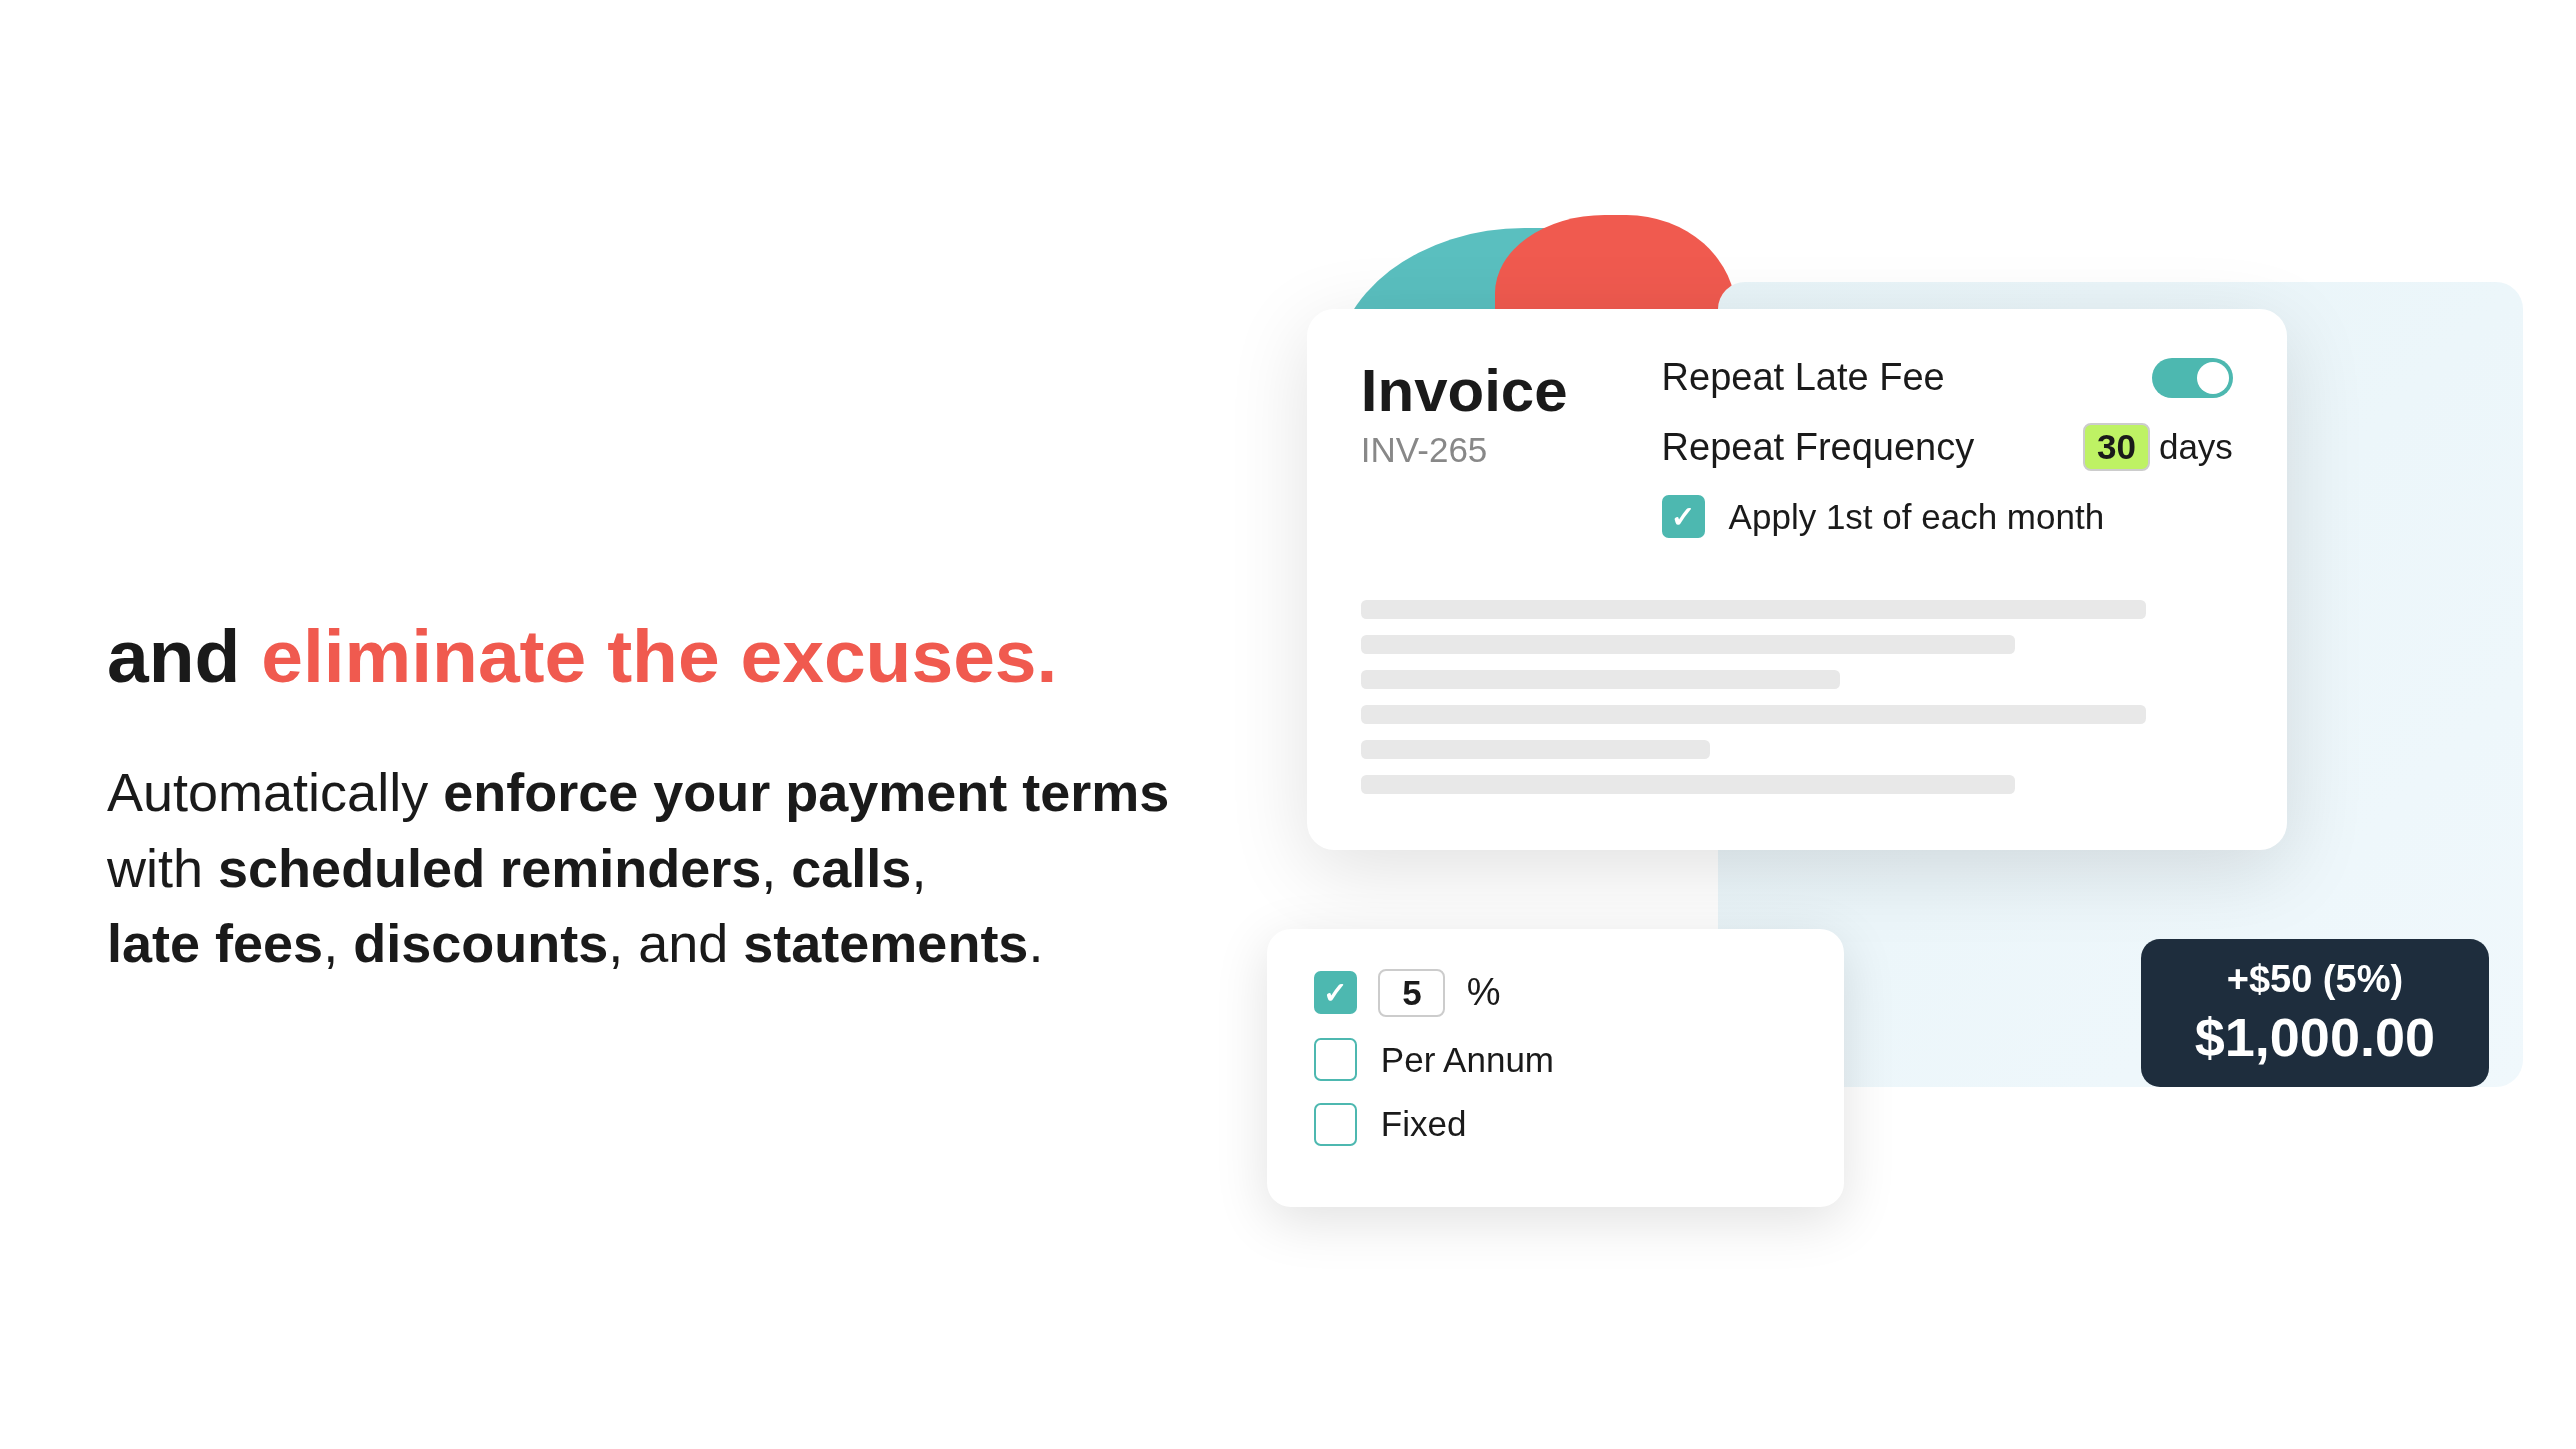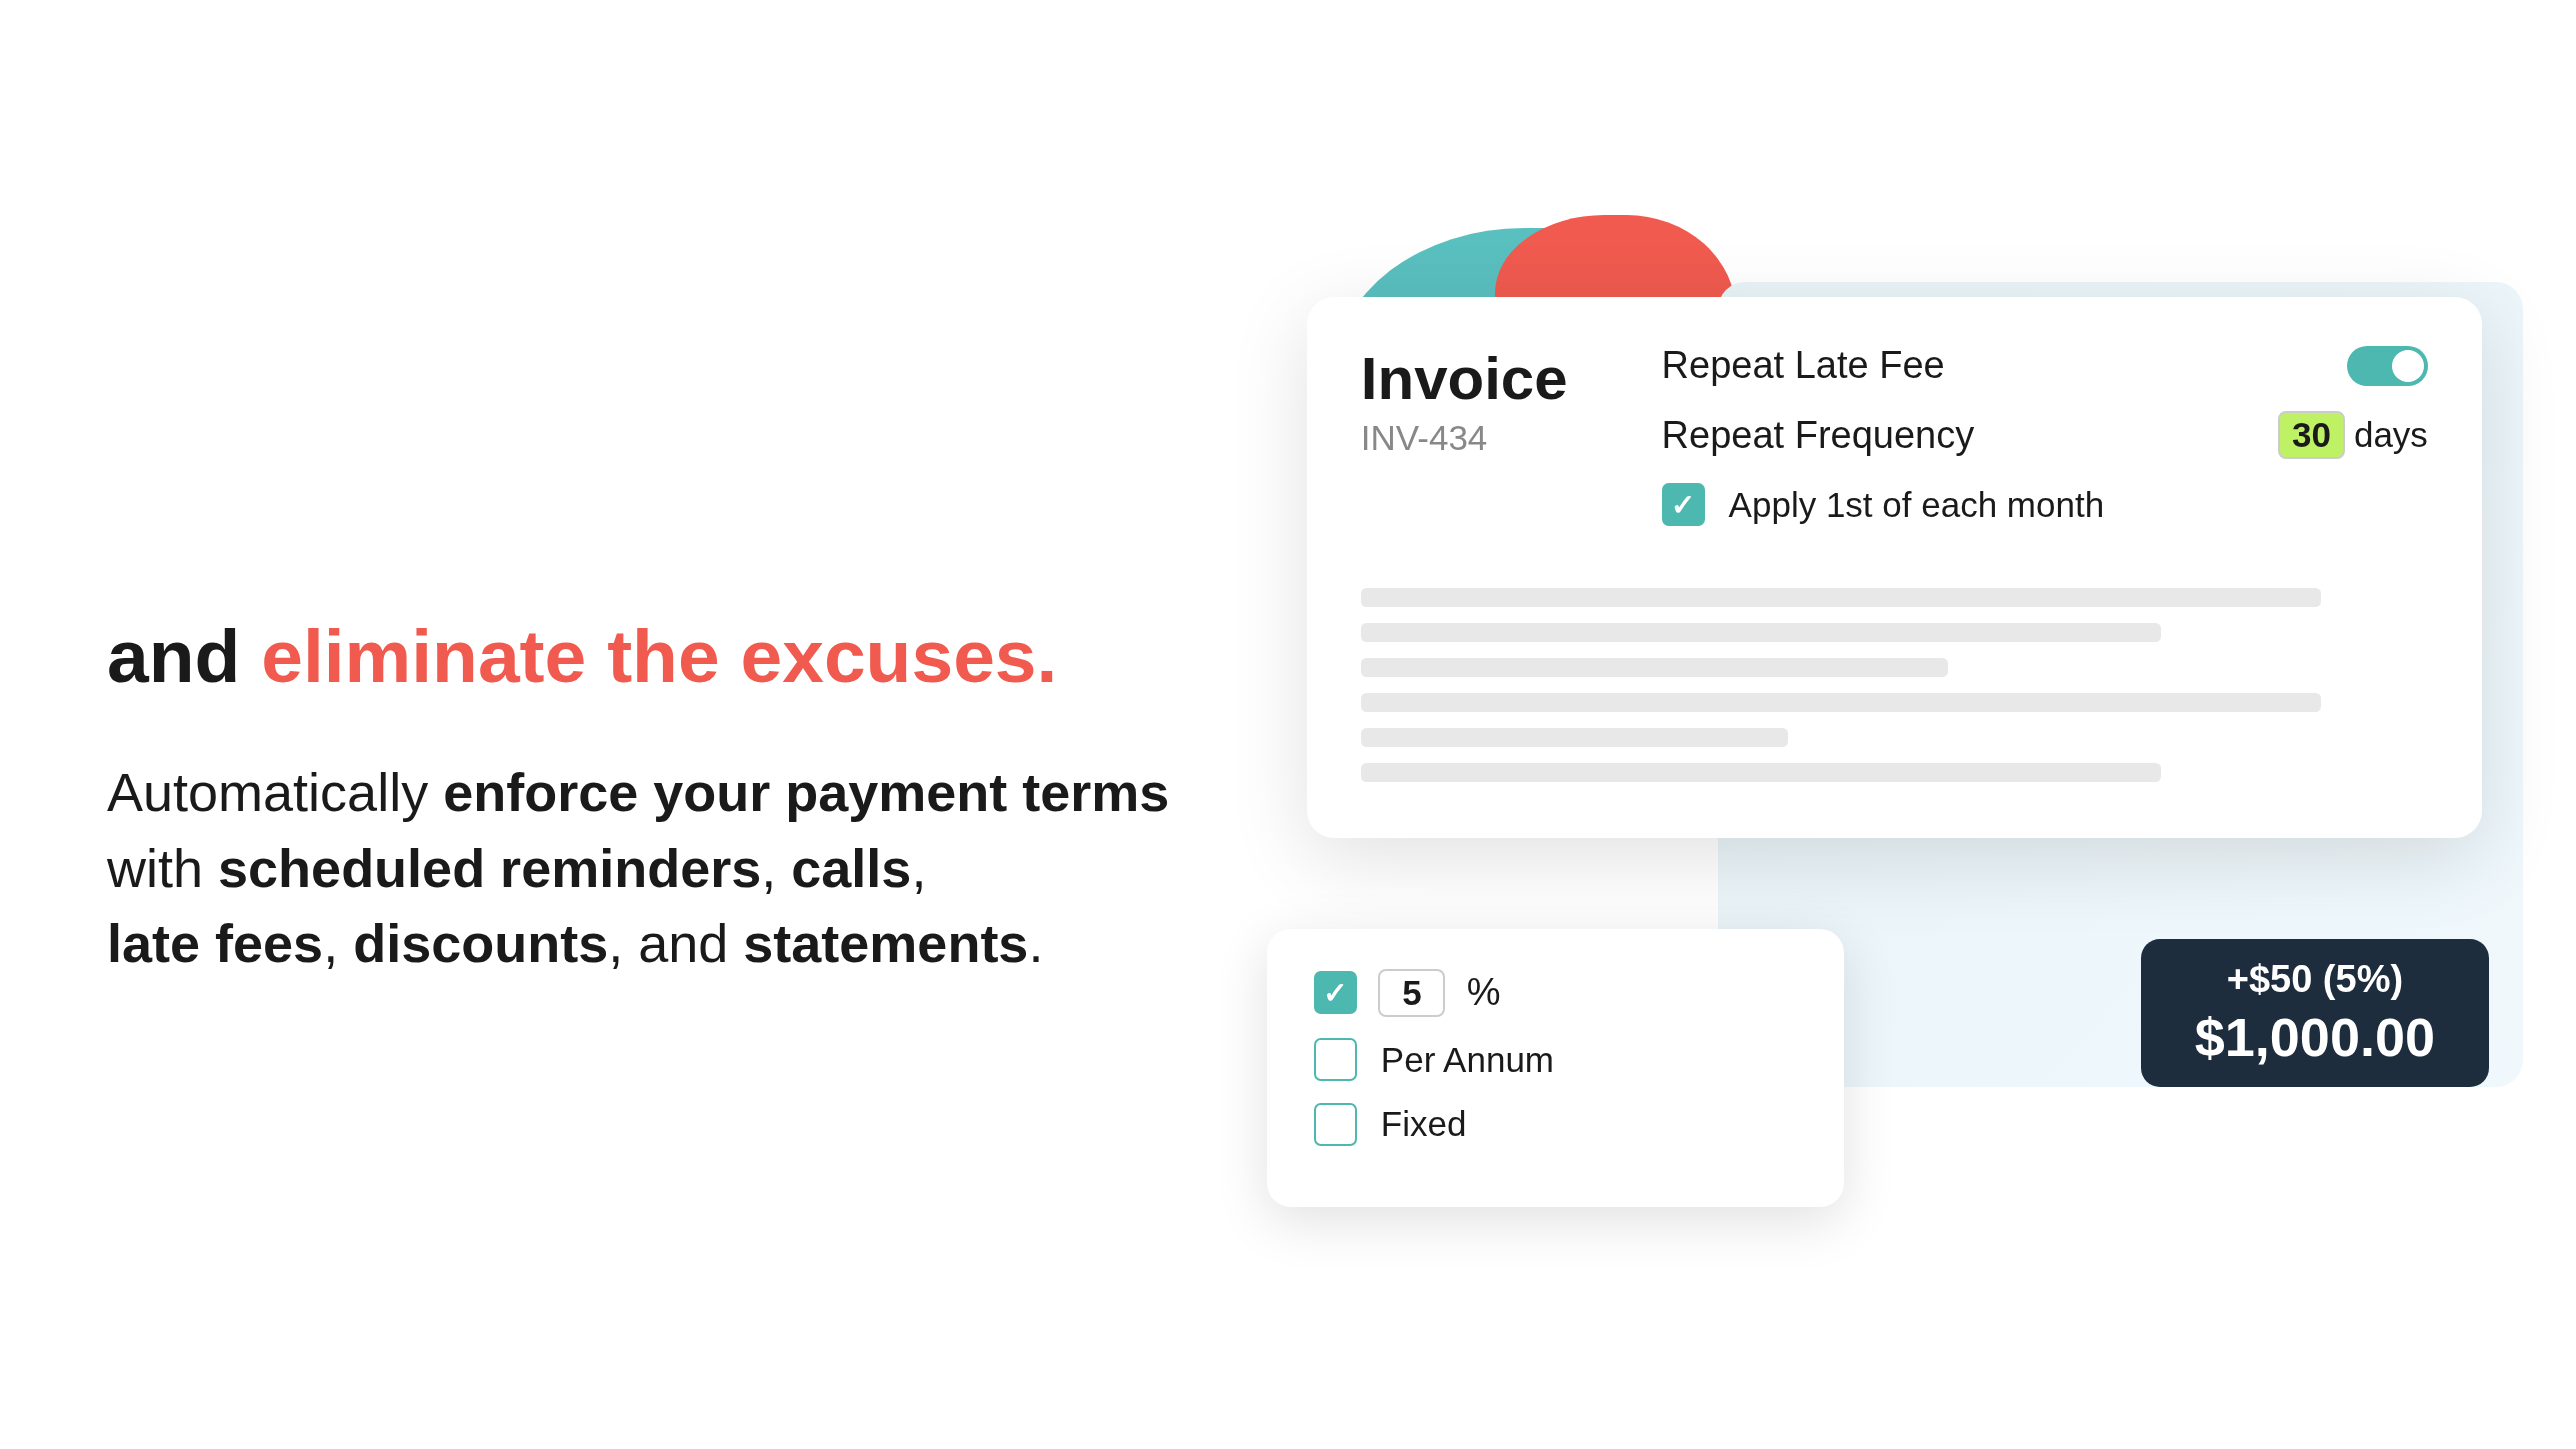--- a/index.html
+++ b/index.html
@@ -80,23 +80,23 @@
       width: 241px;
       height: 215px;
       background: #f05a4f;
       border-radius: 50% 50% 40% 60% / 40% 50% 60% 50%;
       z-index: 1;
     }
 
     
     .invoice-card {
       position: absolute;
-      top: 109px;
+      top: 121px;
       left: 40px;
-      width: 1175px;
+      width: 980px;
       background: #ffffff;
       border-radius: 27px;
       box-shadow: 0 20px 81px rgba(0,0,0,0.12);
       padding: 47px 54px 40px;
       z-index: 10;
     }
 
     .invoice-header {
       display: flex;
       align-items: flex-start;
@@ -350,21 +350,21 @@
     <div class="blob-teal"></div>
     <div class="blob-red"></div>
 
     <div class="bg-card"></div>
 
     <div class="invoice-card">
       <div class="invoice-header">
 
         <div class="invoice-title-block">
           <div class="invoice-title">Invoice</div>
-          <div class="invoice-number">INV-434</div>
+          <div class="invoice-number">INV-265</div>
         </div>
 
         <div class="repeat-fee-section">
 
           <div class="repeat-row">
             <span class="repeat-label">Repeat Late Fee</span>
             <div class="toggle-switch">
               <div class="toggle-knob"></div>
             </div>
           </div>

